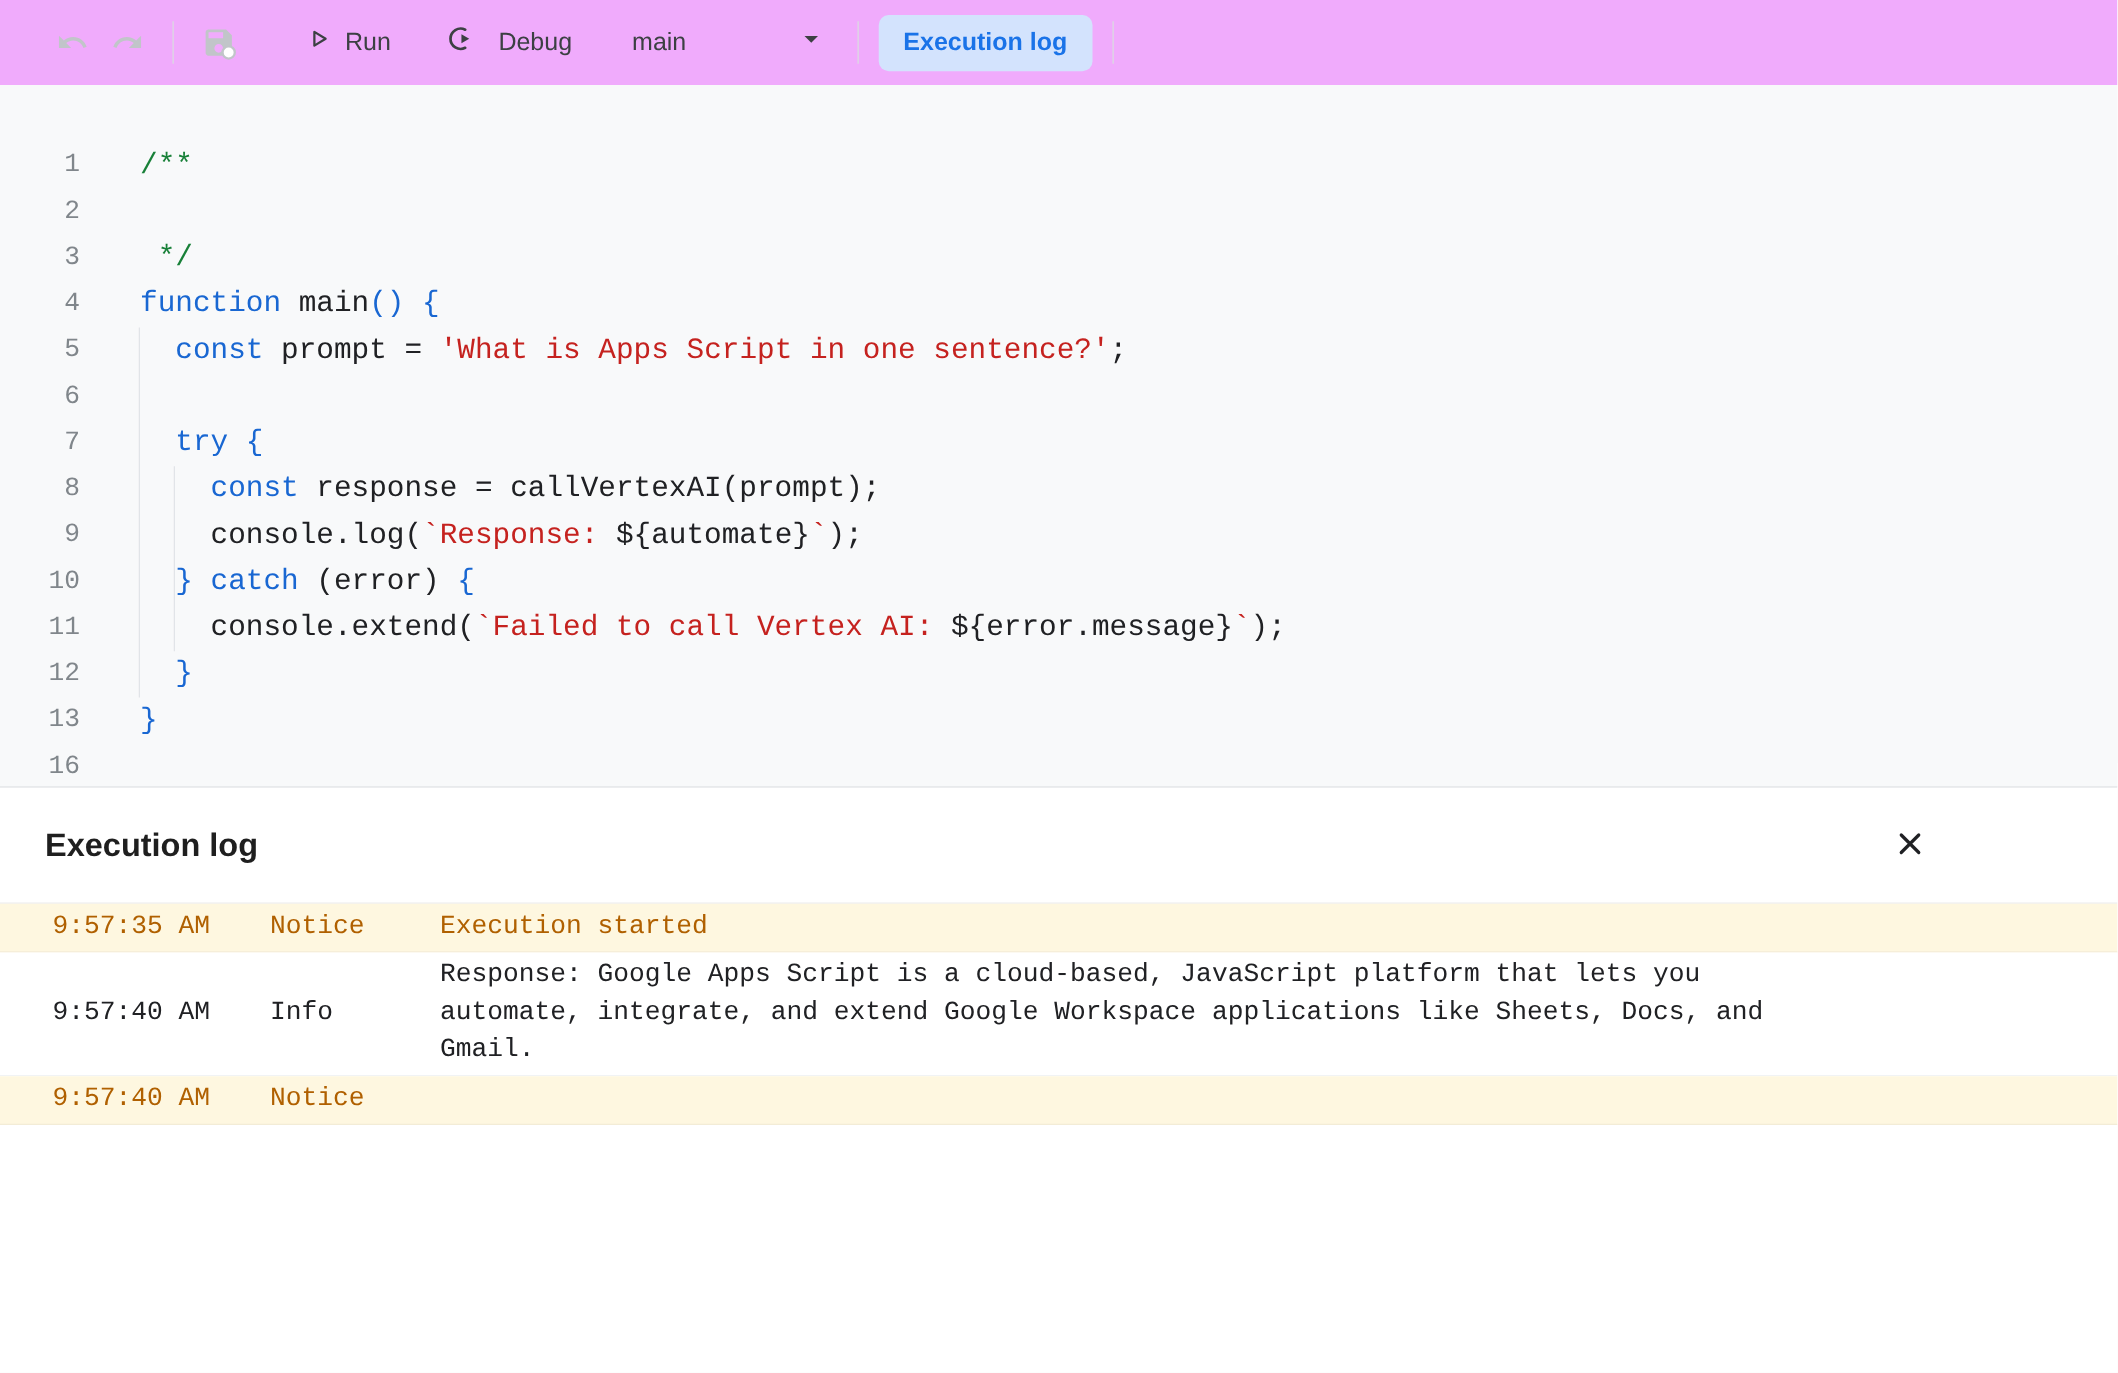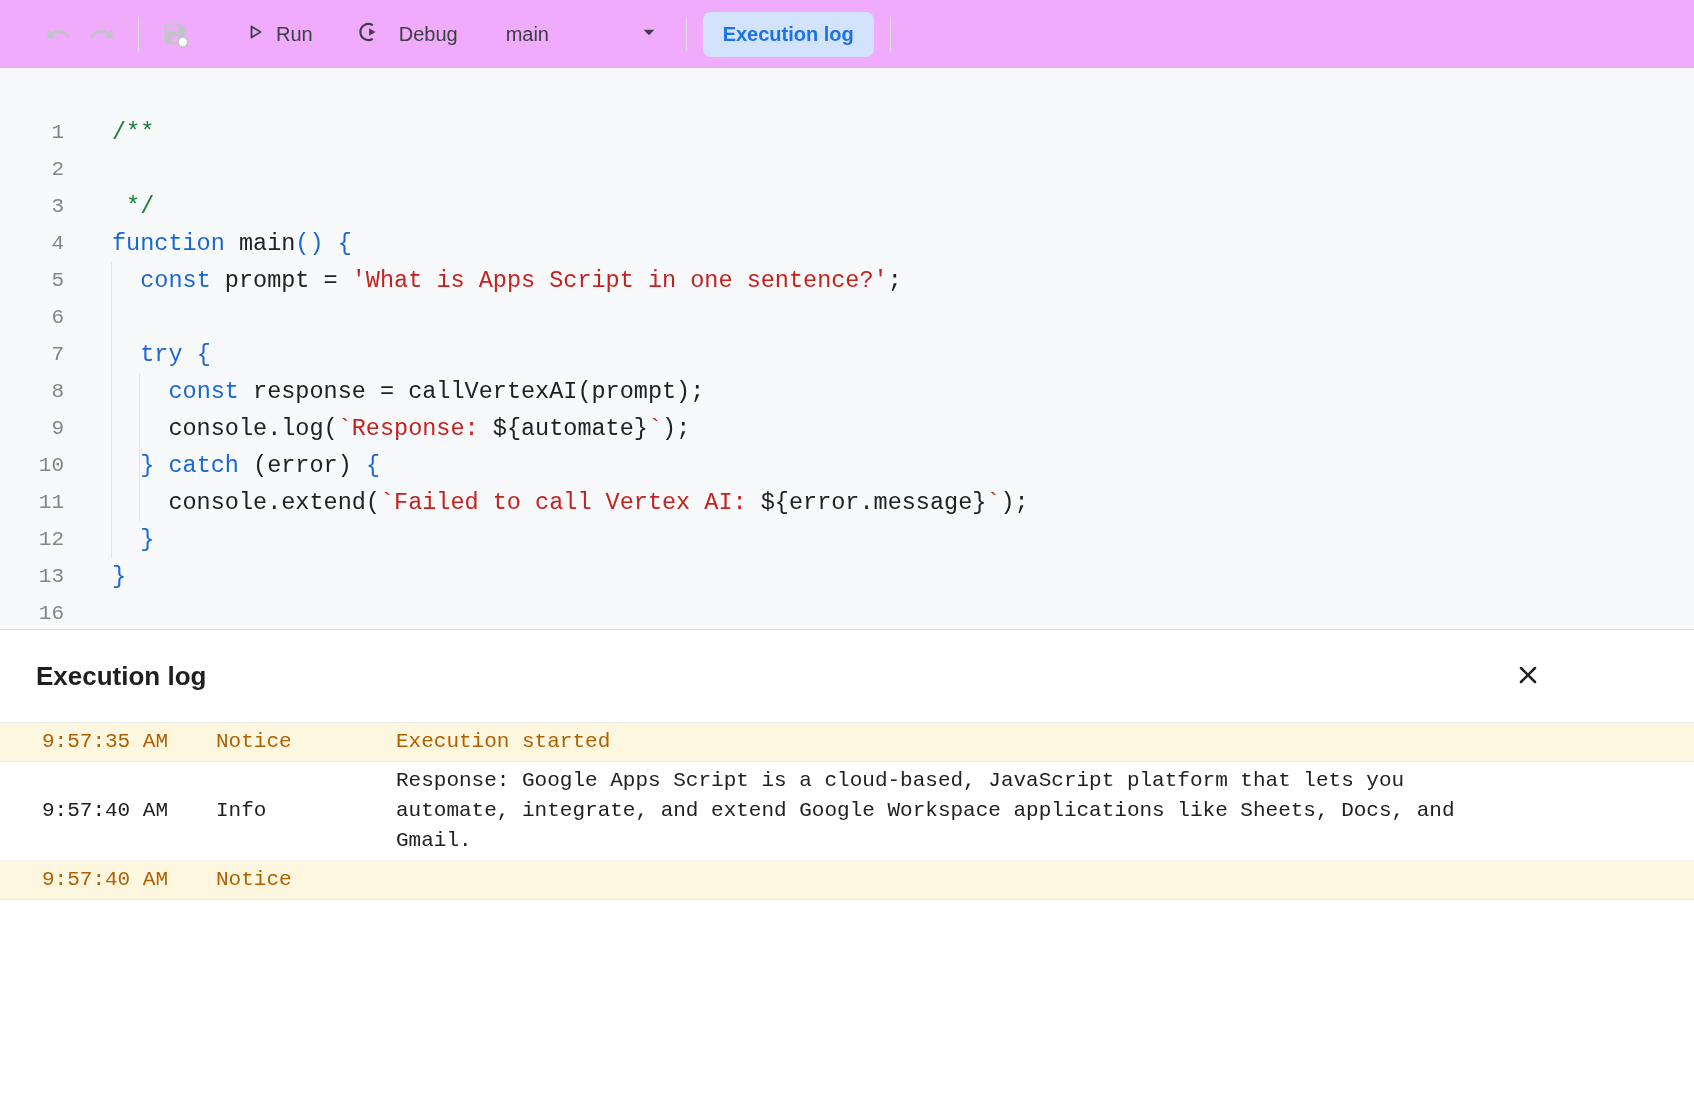--- a/index.html
+++ b/index.html
@@ -89,21 +89,21 @@
     border-top:1px solid #ececec;
   }
   .log-row{
     display:flex;align-items:center;padding:4px 0;line-height:30px;
     border-bottom:1px solid #f1f3f4;
   }
   .log-row.notice{background:var(--notice-bg);color:var(--notice-text);border-bottom-color:#f3ecd6;}
   .log-row.info{background:#fff;color:#202124;}
   .col-time{width:174px;padding-left:42px;flex:none;box-sizing:content-box;}
   .col-level{width:136px;flex:none;}
-  .col-msg{width:89ch;white-space:normal;word-wrap:break-word;margin-left:44px;}
+  .col-msg{width:89ch;white-space:normal;word-wrap:break-word;}
 </style>
 </head>
 <body>
 
 <div class="app">
 
   <div class="toolbar">
     <button class="icon-btn disabled">
       <span>
         <svg width="26" height="26" viewBox="0 0 24 24" fill="currentColor">

